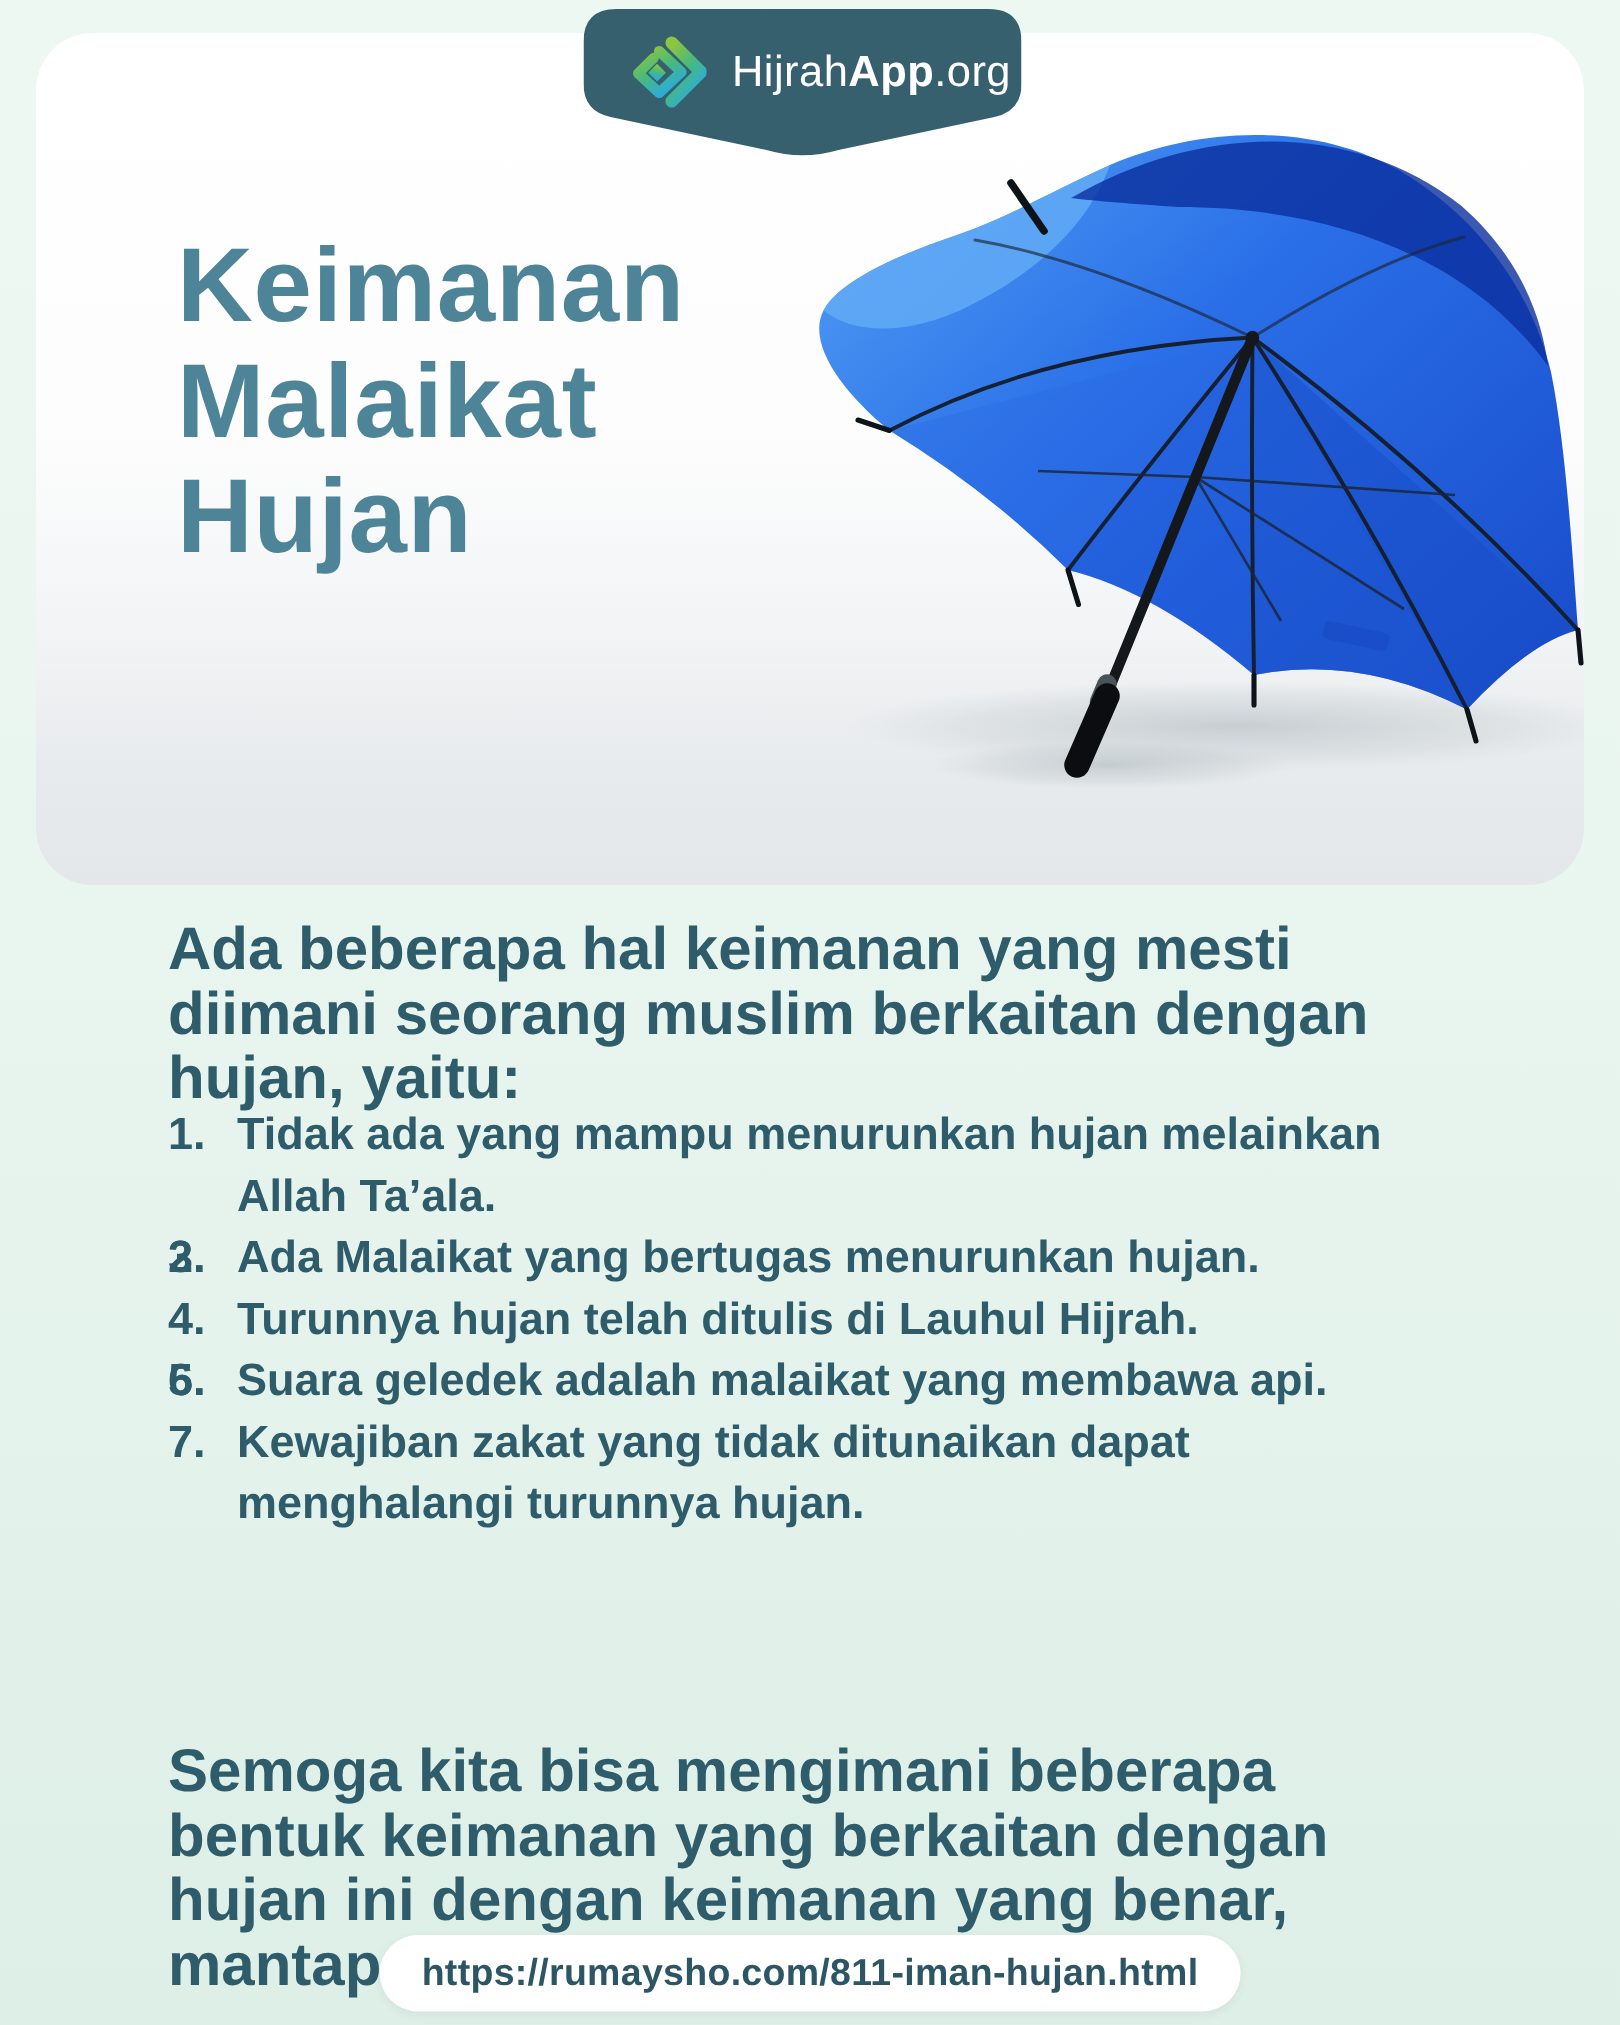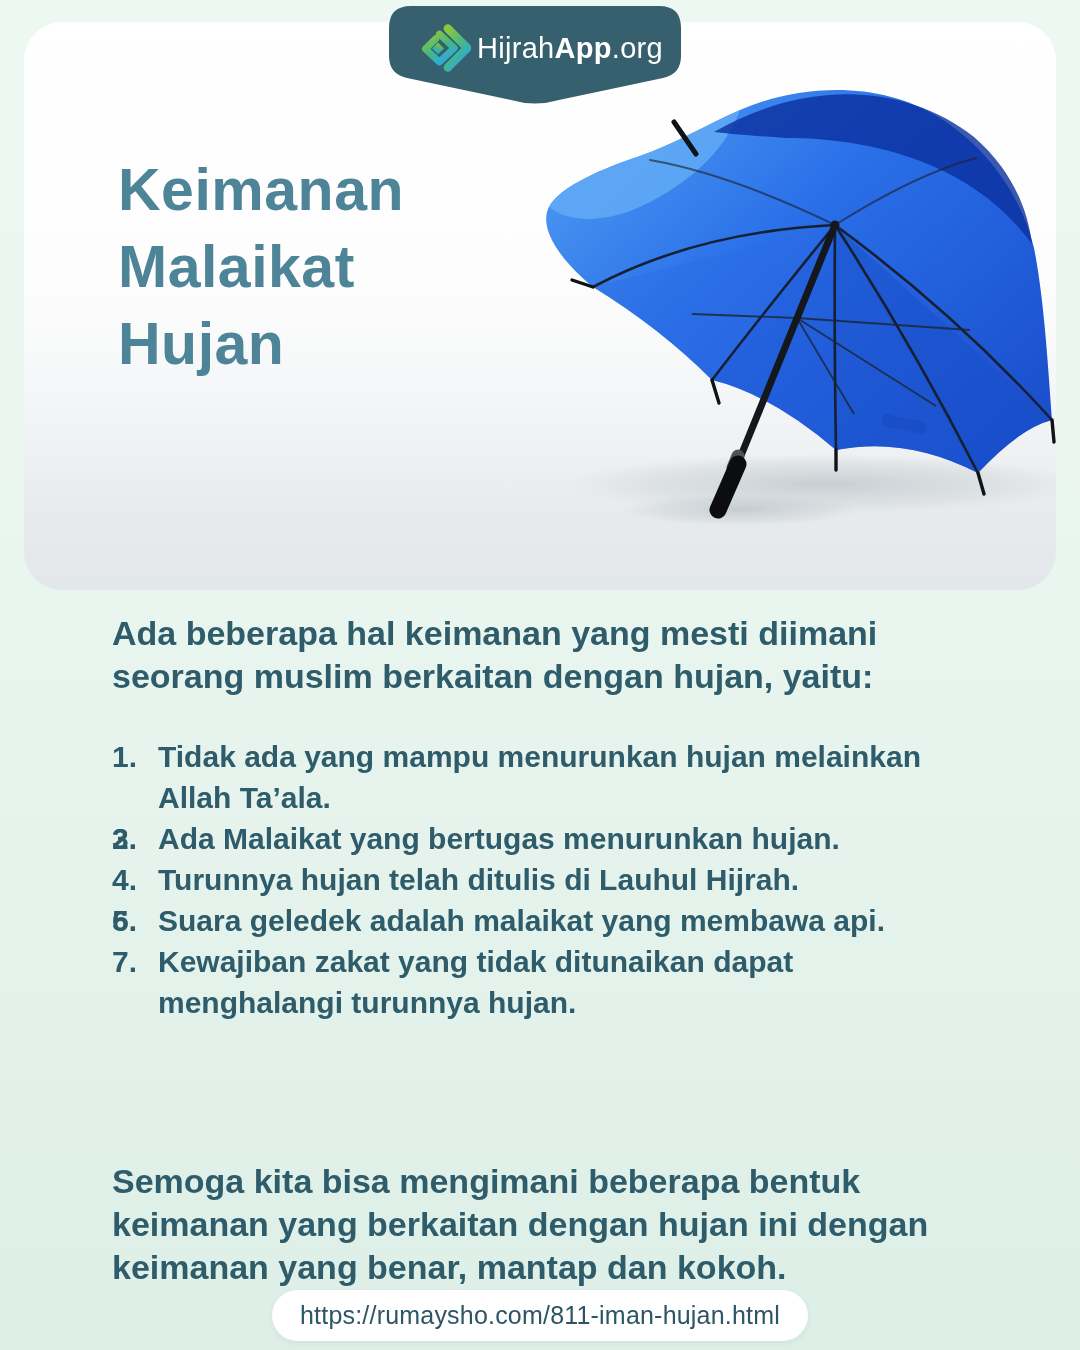--- a/index.html
+++ b/index.html
@@ -11,54 +11,54 @@
   }
   
   .photo-panel {
     position:absolute; left:24px; top:22px; width:1032px; height:568px;
     border-radius:38px; overflow:hidden;
     background:linear-gradient(180deg,#ffffff 0%, #fdfdfd 45%, #f0f2f4 82%, #e9ebee 100%);
   }
   .umbrella-svg { position:absolute; left:0; top:0; width:1032px; height:568px; }
   .hero-title {
     position:absolute; left:94px; top:130px;
-    font-size:59px; font-weight:bold; line-height:77px;
+    font-size:70px; font-weight:bold; line-height:77px;
     color:#4e8497; letter-spacing:0.5px;
   }
   .hero-title span { display:block; }
   
   .badge { position:absolute; left:389px; top:6px; width:292px; height:104px; }
   .badge svg.badge-bg { position:absolute; left:0; top:0; width:292px; height:104px; }
   .badge-row {
     position:relative; display:flex; align-items:center;
-    height:84px; padding-left:30px; gap:6px;
+    height:84px; padding-left:30px; gap:17px;
   }
   .brand-name { color:#ffffff; font-size:29px; font-weight:400; letter-spacing:0.3px; white-space:nowrap; }
   .brand-name .bold { font-weight:bold; }
   
   .intro, .closing {
     position:absolute; left:112px; width:856px;
-    font-size:34px; line-height:43px; font-weight:bold; color:#2e5c6a;
+    font-size:40px; line-height:43px; font-weight:bold; color:#2e5c6a;
   }
   .intro { top:612px; }
   .closing { top:1160px; }
   .faith-list { position:absolute; left:112px; top:736px; width:856px; list-style:none; }
   .faith-list li {
     position:relative; padding-left:46px;
     font-size:30px; line-height:41px; font-weight:bold; color:#2e5c6a;
   }
   .faith-list .num { position:absolute; left:0; top:0; }
   
   .url-pill {
     position:absolute; left:540px; top:1290px; transform:translateX(-50%);
     background:#ffffff; border-radius:26px; padding:11px 28px;
     box-shadow:0 2px 6px rgba(60,90,85,0.08);
     white-space:nowrap;
   }
-  .url-pill span { font-size:25px; font-weight:normal; color:#2c5565; letter-spacing:0.2px; }
+  .url-pill span { font-size:25px; font-weight:bold; color:#2c5565; letter-spacing:0.2px; }
 </style>
 </head>
 <body>
 
 <div class="page">
 
   <div class="photo-panel">
 
     <svg class="umbrella-svg" viewBox="0 0 1032 568" aria-hidden="true">
       <defs>

